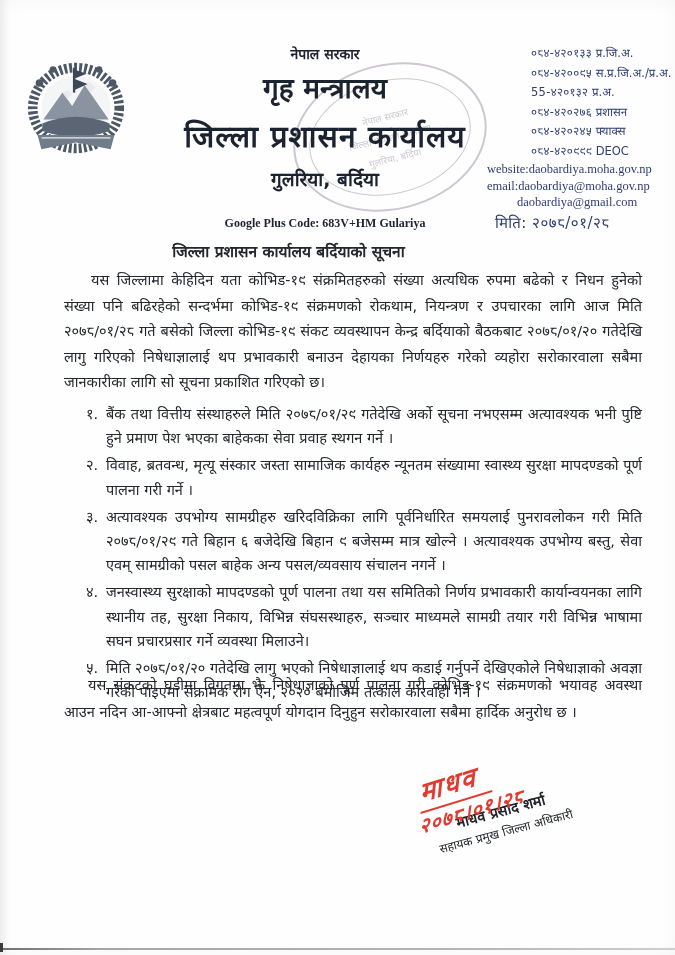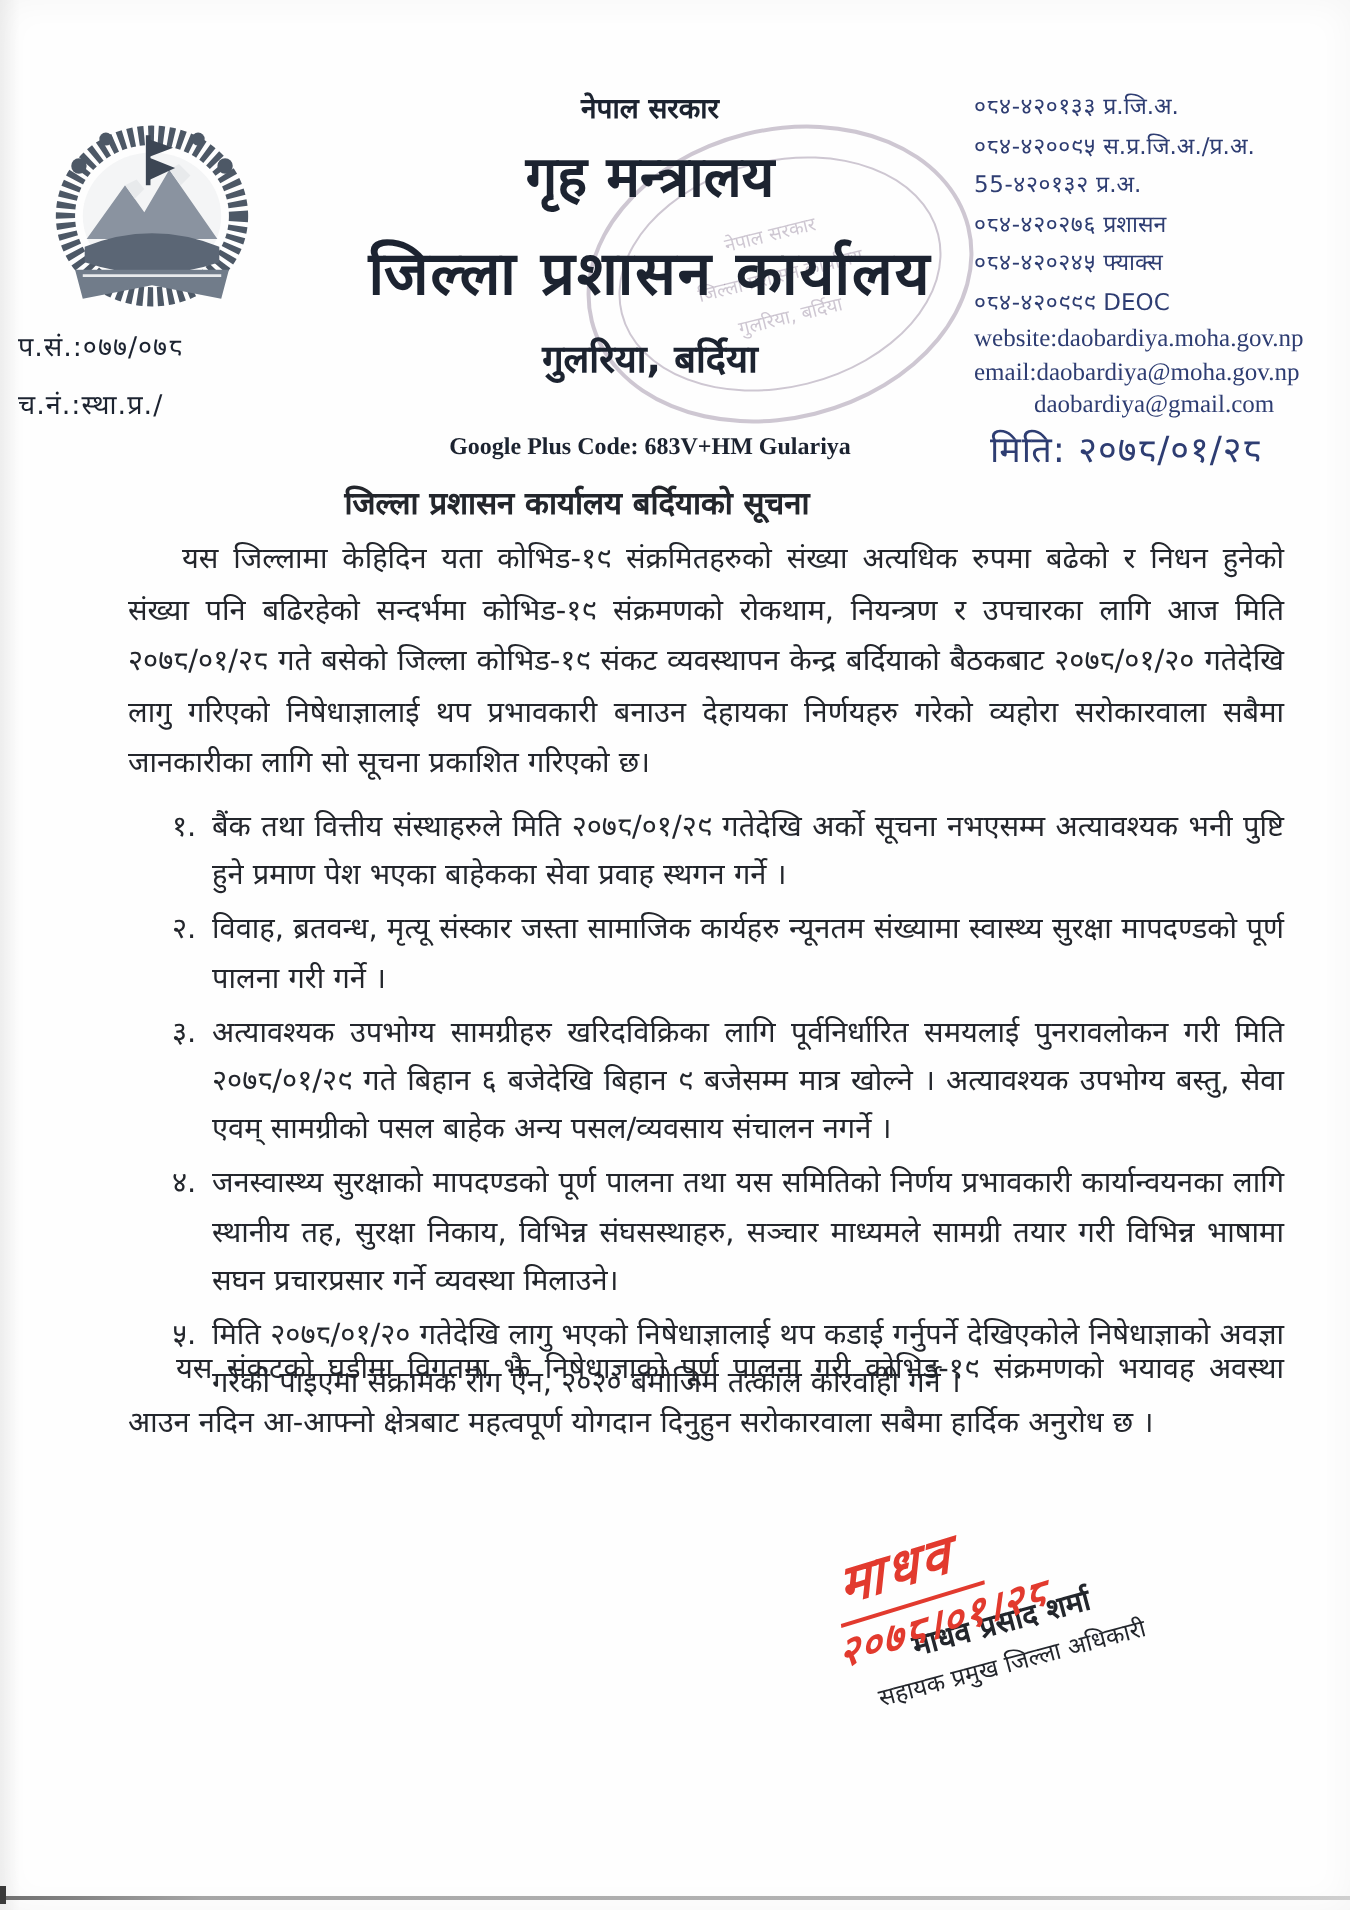--- a/index.html
+++ b/index.html
@@ -52,26 +52,26 @@
   .stamp::before {
     content:""; position:absolute; inset:14px;
     border:1px solid var(--stamp-faint); border-radius:50%;
   }
   .stamp span { font-size:9.5px; color:var(--stamp-faint); white-space:nowrap; }
   .contact {
     position:absolute; left:487px; top:44px; width:186px;
     color:var(--contact-blue); z-index:2;
   }
   .contact-row { font-size:11.5px; line-height:19.5px; white-space:nowrap; }
-  .contact-row .num { letter-spacing:0.3px; }
+  .contact-row .num { letter-spacing:0.3px;margin-left:44px; }
   .web-line { font-family:"Liberation Serif", serif; font-size:12.5px; line-height:16.5px; white-space:nowrap; }
   .web-line.indent { padding-left:30px; }
   .date-line {
     position:absolute; left:495px; top:212px;
-    font-size:18px; color:var(--contact-blue); letter-spacing:0.5px; white-space:nowrap;
+    font-size:15px; color:var(--contact-blue); letter-spacing:0.5px; white-space:nowrap;
   }
   
   .notice-title {
     position:absolute; left:0; top:240px; width:577px;
     text-align:center; font-size:15.5px; font-weight:bold; color:var(--body-ink);
   }
   .intro {
     position:absolute; left:64px; top:268px; width:578px;
     font-size:14.5px; line-height:25.5px; text-align:justify;
     text-indent:27px; color:var(--body-ink);
@@ -145,24 +145,20 @@
     <path d="M38 36 L43 43 L48 38 L44 33 Z" fill="#e8eaec"></path>
     <path d="M61 28 L67 36 L72 31 L66 25 Z" fill="#e8eaec"></path>
     <path d="M17 68 Q52 54 87 68 L87 76 Q52 88 17 76 Z" fill="#5b6675"></path>
     <path d="M50 10 L50 36" stroke="#3c4654" stroke-width="2.4"></path>
     <path d="M50 12 L63 16.5 L50 21.5 Z" fill="#3c4654"></path>
     <path d="M50 21.5 L64 27 L50 33.5 Z" fill="#3c4654"></path>
     <path d="M12 80 L92 80 L88 95 L52 88 L16 95 Z" fill="#717c8a"></path>
     <path d="M16 83 L88 83" stroke="#e8eaec" stroke-width="1.4"></path>
   </svg>
 
-  <div class="refs">
-    <div>प.सं.:०७७/०७८</div>
-    <div>च.नं.:स्था.प्र./</div>
-  </div>
 
   <div class="center-head">
     <div class="gov-line">नेपाल सरकार</div>
     <div class="ministry">गृह मन्त्रालय</div>
     <div class="office">जिल्ला प्रशासन कार्यालय</div>
     <div class="location">गुलरिया, बर्दिया</div>
     <div class="plus-code">Google Plus Code: 683V+HM Gulariya</div>
   </div>
 
   <div class="contact">

